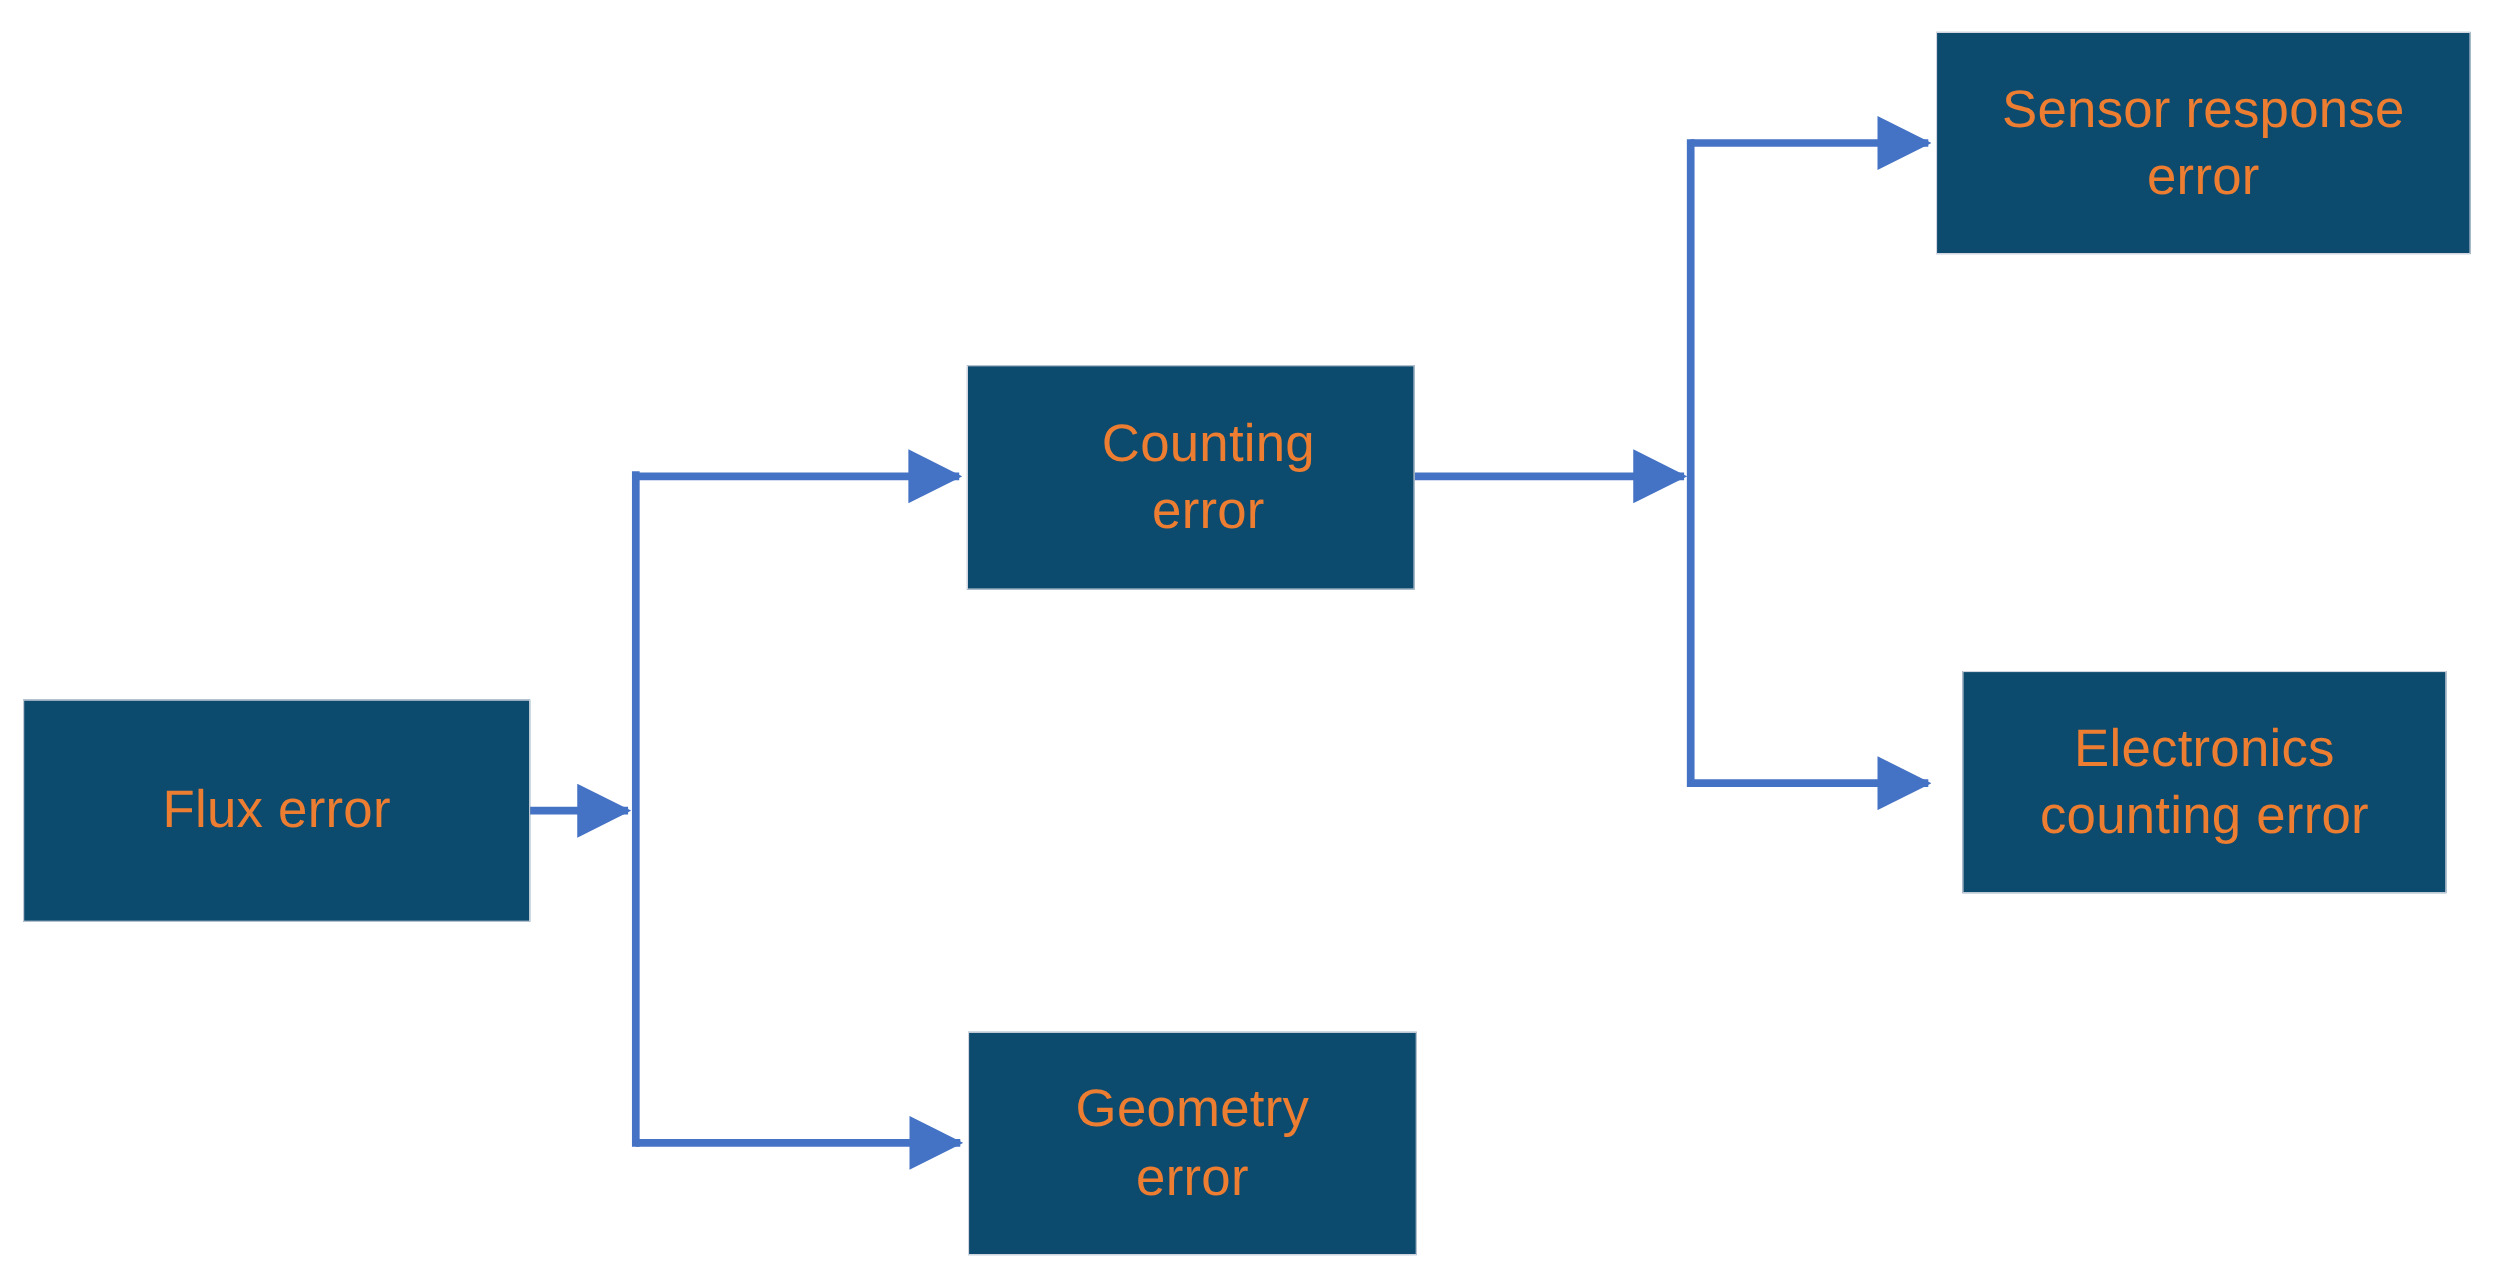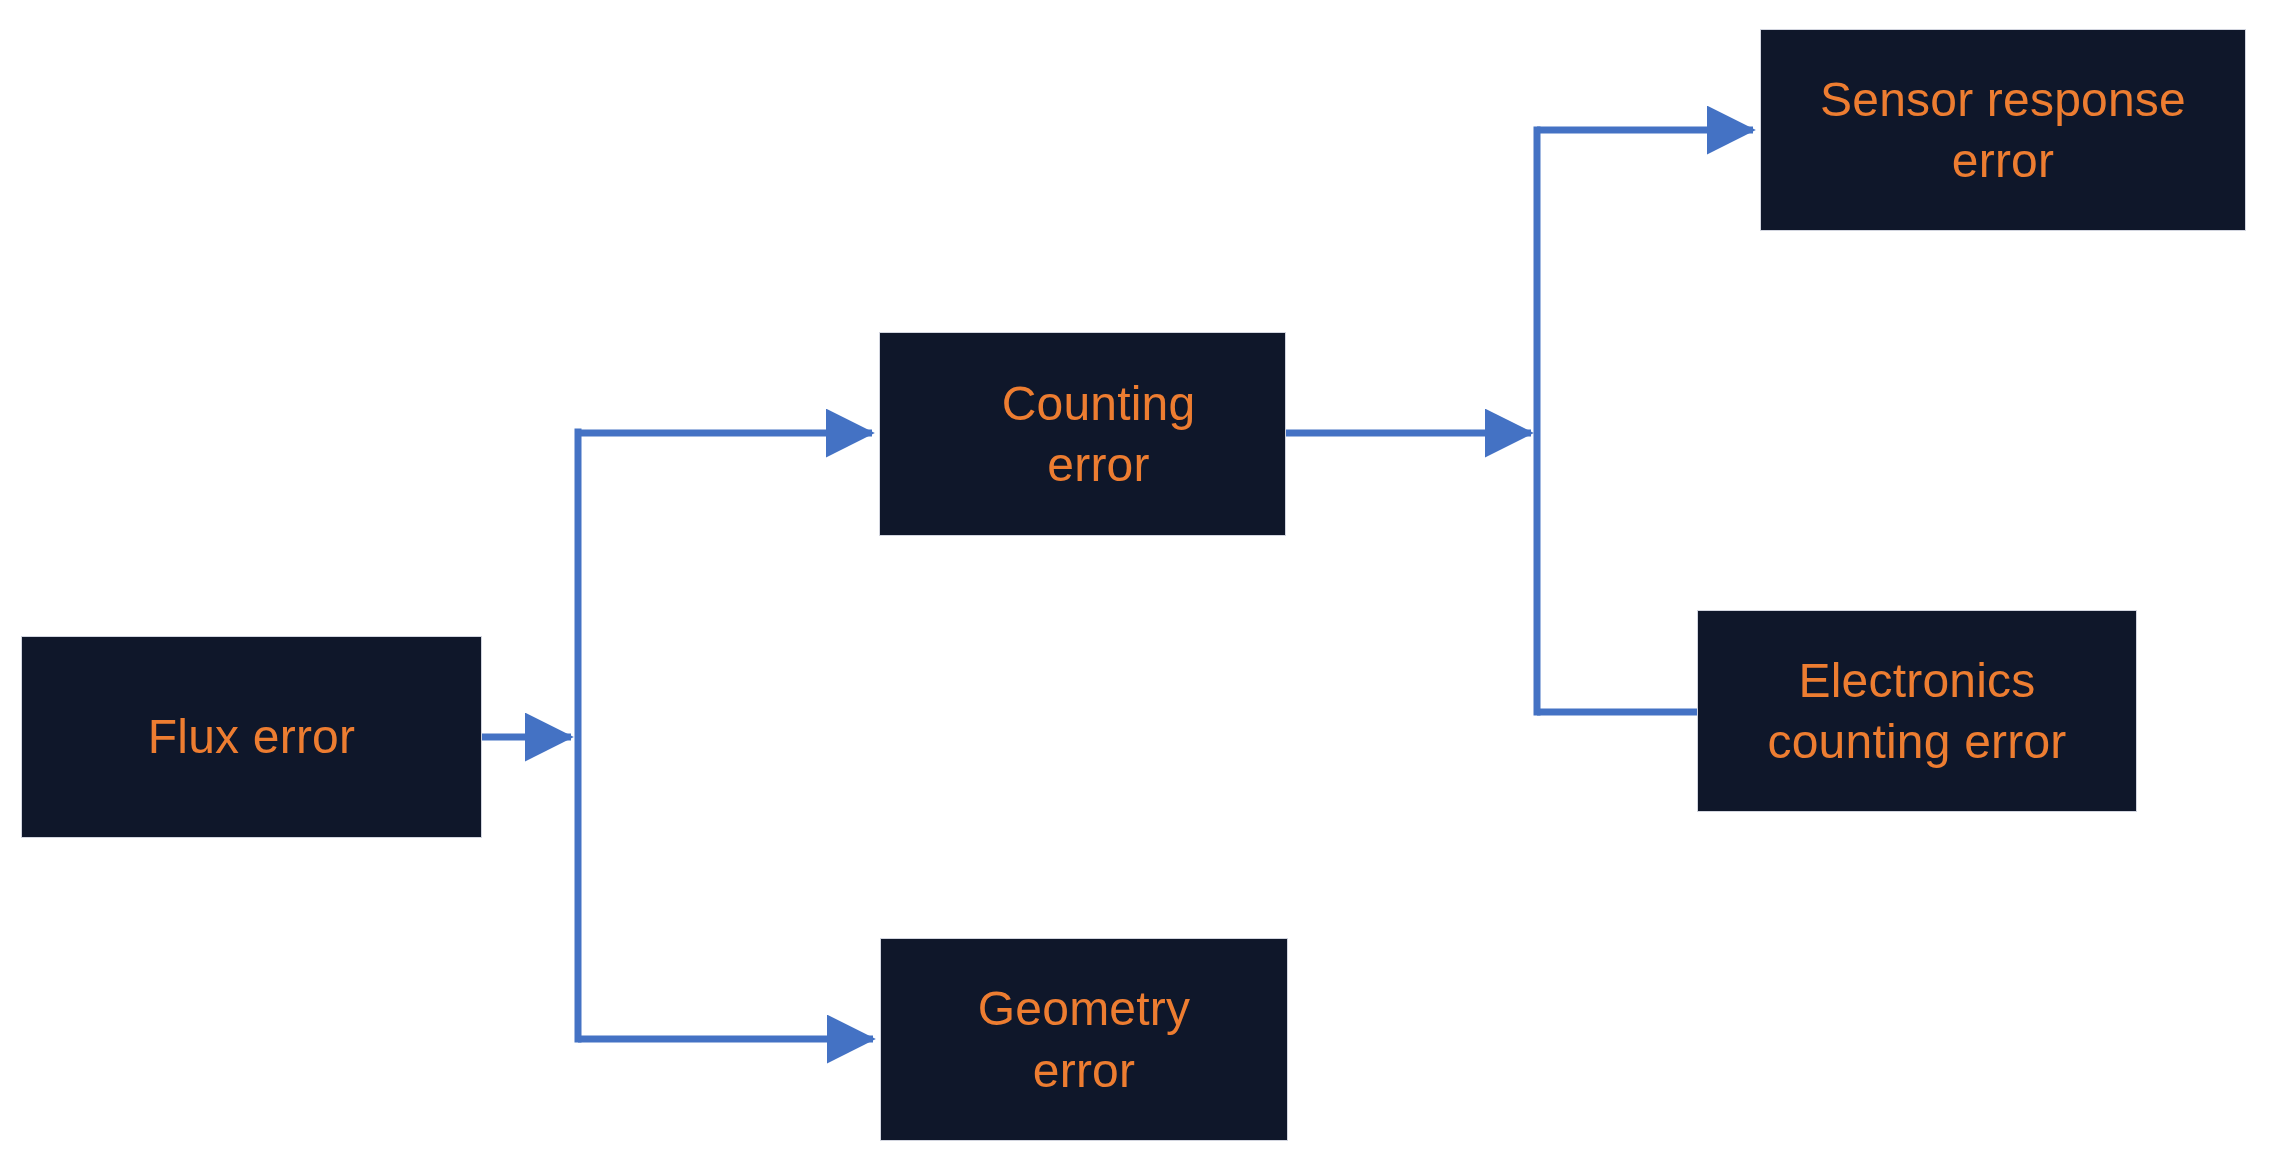--- a/index.html
+++ b/index.html
@@ -22,21 +22,21 @@
     position: absolute;
     left: 0;
     top: 0;
     width: 2273px;
     height: 1171px;
     pointer-events: none;
   }
   .node {
     position: absolute;
     box-sizing: border-box;
-    background: #0f172a;
+    background: #0c4a6e;
     border: 1px solid #D2D5DF;
     display: flex;
     align-items: center;
     justify-content: center;
     text-align: center;
     color: #ED7D31;
     font-family: "Liberation Sans", sans-serif;
     font-weight: 400;
     line-height: 1.28;
     letter-spacing: 0.2px;
@@ -46,21 +46,21 @@
     width: 100%;
     padding: 0 10px;
     box-sizing: border-box;
     white-space: pre-line;
   }
   
   #node-flux        { left: 21px;   top: 636px; width: 461px; height: 202px; font-size: 48px; }
   #node-counting    { left: 879px;  top: 332px; width: 407px; height: 204px; font-size: 48px; padding-left: 32px; }
   #node-geometry    { left: 880px;  top: 938px; width: 408px; height: 203px; font-size: 48px; justify-content: flex-end; }
   #node-sensor      { left: 1760px; top: 29px;  width: 486px; height: 202px; font-size: 48px; }
-  #node-electronics { left: 1697px; top: 610px; width: 440px; height: 202px; font-size: 48px; }
+  #node-electronics { left: 1784px; top: 610px; width: 440px; height: 202px; font-size: 48px; }
 </style>
 </head>
 <body>
 
 <div id="canvas">
 
   <svg id="connector-layer" viewBox="0 0 2273 1171" width="2273" height="1171" xmlns="http://www.w3.org/2000/svg">
     <defs>
       <marker id="arrowhead" markerWidth="7" markerHeight="7" refX="6.6" refY="3.5" orient="auto" markerUnits="strokeWidth">
         <path d="M 0 0 L 7 3.5 L 0 7 z" fill="#4472C4"></path>

